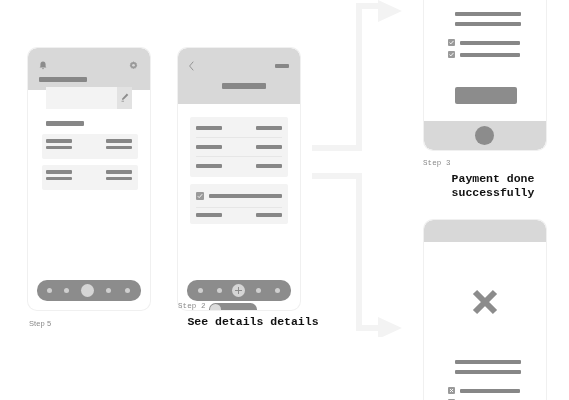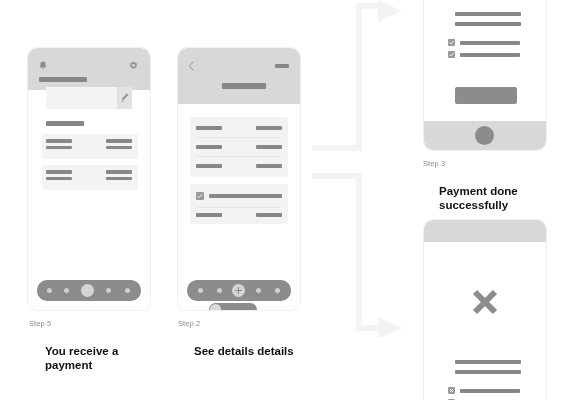--- a/index.html
+++ b/index.html
@@ -117,22 +117,23 @@
     color: #8a8a8a;
     letter-spacing: .1px;
     margin: 0 0 4px 0;
     line-height: 1;
   }
   .caption .title {
     font-size: 11.5px;
     font-weight: bold;
     color: #111111;
     line-height: 1.25;
-    margin: 16px;
+    margin: 4px;
     white-space: pre-line;
+    text-align: center;
   }
 
   
   .conn { position: absolute; }
 </style>
 </head>
 <body>
 
 <div class="canvas">
 
@@ -192,21 +193,20 @@
         <div class="navdot-big" style="left:44px; top:4px; width:13px; height:13px;"></div>
         <div class="navdot" style="left:69px; top:8px; width:5px; height:5px;"></div>
         <div class="navdot" style="left:88px; top:8px; width:5px; height:5px;"></div>
       </div>
 
     </div>
   </div>
 
   <div class="caption" style="left:29px; top:320px; width:150px;">
     <p class="step">Step 5</p>
-    <p class="title">You receive a payment</p>
   </div>
 
   <div class="phone" style="left:178px; top:48px; width:122px; height:262px;">
     <div class="screen">
 
       <div class="appbar" style="height:56px;"></div>
 
       <svg style="position:absolute;left:10px;top:13px;width:7px;height:10px;" viewBox="0 0 7 10">
         <path d="M5 1 L1.6 5 L5 9" fill="none" stroke="#8c8c8c" stroke-width="0.9" stroke-linecap="round"></path>
       </svg>
@@ -251,21 +251,21 @@
           <div class="plus-h" style="left:3px; top:6px; width:7px; height:1.2px;"></div>
           <div class="plus-v" style="left:5.9px; top:3px; width:1.2px; height:7px;"></div>
         </div>
         <div class="navdot" style="left:69px; top:8px; width:5px; height:5px;"></div>
         <div class="navdot" style="left:88px; top:8px; width:5px; height:5px;"></div>
       </div>
 
     </div>
   </div>
 
-  <div class="caption" style="left:178px; top:320px; width:150px;">
+  <div class="caption" style="left:178px; top:303px; width:150px;font-family:Liberation Mono, monospace;">
     <p class="step">Step 2</p>
     <p class="title">See details details</p>
   </div>
 
   <div class="phone" style="left:424px; top:-62px; width:122px; height:212px;">
     <div class="screen">
 
       <div class="bar" style="left:31px; top:74px; width:66px; height:4px;"></div>
       <div class="bar" style="left:31px; top:84px; width:66px; height:4px;"></div>
 
@@ -285,21 +285,21 @@
 
       <div class="cta" style="left:31px; top:149px; width:62px; height:17px;"></div>
 
       <div class="homebar" style="height:29px;">
         <div class="homebtn" style="left:51px; top:5px; width:19px; height:19px;"></div>
       </div>
 
     </div>
   </div>
 
-  <div class="caption" style="left:423px; top:160px; width:140px;">
+  <div class="caption" style="left:423px; top:160px; width:140px;font-family:Liberation Mono, monospace;">
     <p class="step">Step 3</p>
     <p class="title">Payment done
 successfully</p>
   </div>
 
   <div class="phone" style="left:424px; top:220px; width:122px; height:200px;">
     <div class="screen">
 
       <div class="appbar" style="height:22px;"></div>
 

